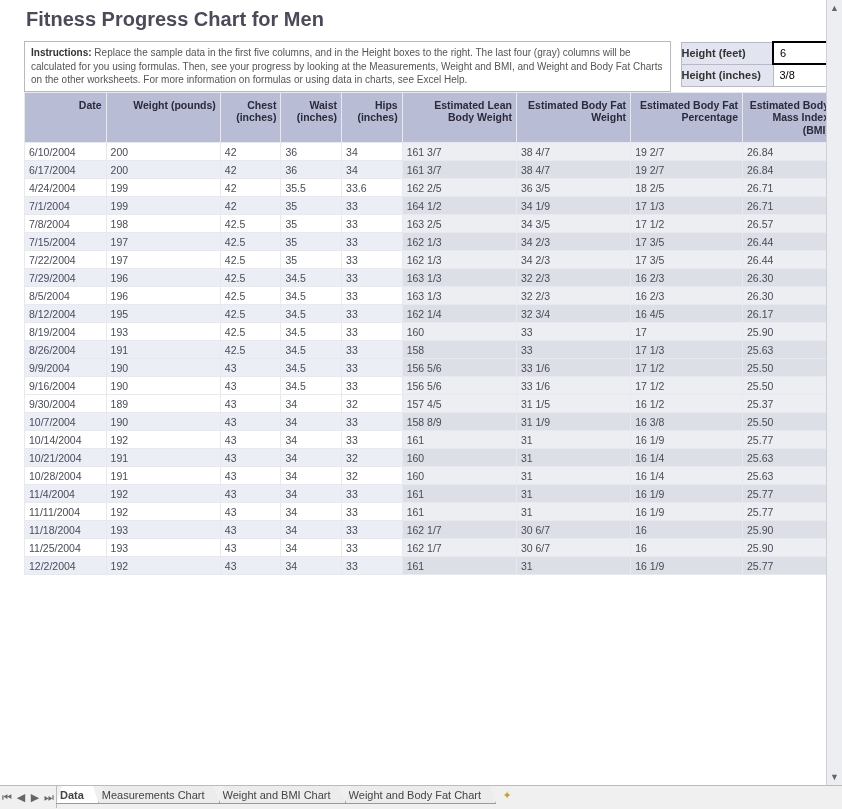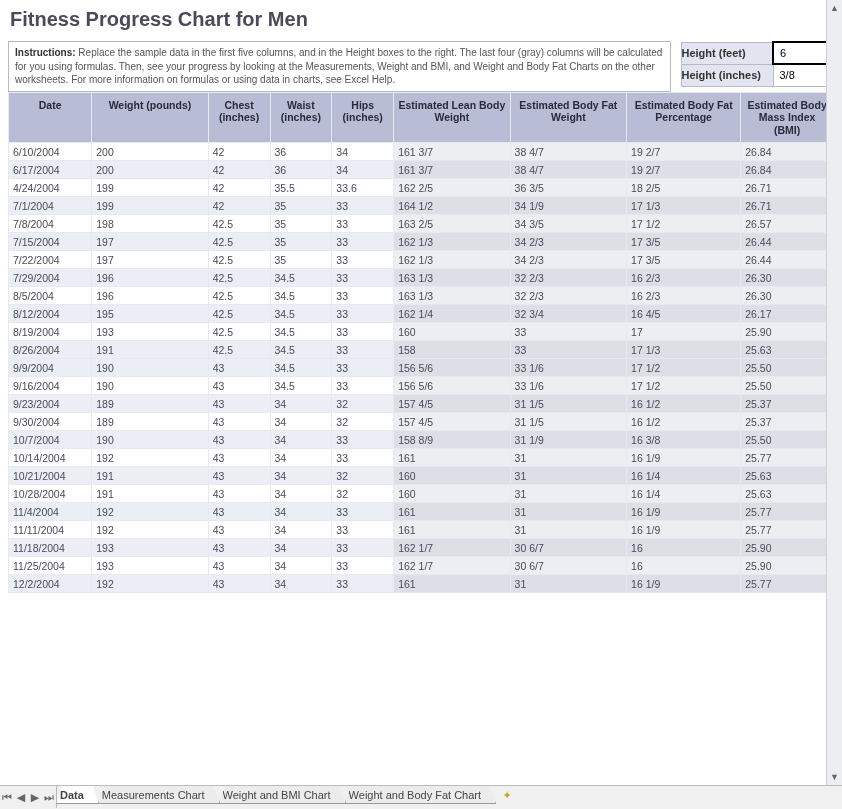--- a/index.html
+++ b/index.html
@@ -8,21 +8,21 @@
     font-family: Tahoma, Arial, sans-serif;
     font-size: 11px;
     background: #fff;
     color: #333;
     width: 842px;
     height: 809px;
     position: relative;
     overflow: hidden;
   }
   .page {
-    padding: 6px 8px 0 8px;
+    padding: 6px 8px 0 24px;
   }
   .title {
     font-size: 20px;
     font-weight: bold;
     color: #4a4a5a;
     margin: 2px 0 10px 2px;
   }
   .top-row {
     display: flex;
     gap: 10px;
@@ -75,21 +75,21 @@
   table.data {
     border-collapse: collapse;
     width: 100%;
     font-size: 10.5px;
     table-layout: fixed;
   }
   table.data th {
     background: #b8bcd4;
     color: #2a2a3a;
     font-weight: bold;
-    text-align: center;
+    text-align: right;
     padding: 6px 4px;
     border: 1px solid #e8e8f0;
     vertical-align: top;
     line-height: 1.2;
   }
   table.data td {
     border: 1px solid #e8e8f0;
     padding: 2px 4px;
     height: 18px;
     color: #4a4a5a;
@@ -385,31 +385,20 @@
           <td class="inp">9/16/2004</td>
           <td class="inp">190</td>
           <td class="inp">43</td>
           <td class="inp">34.5</td>
           <td class="inp">33</td>
           <td class="out">156 5/6</td>
           <td class="out">33 1/6</td>
           <td class="out">17 1/2</td>
           <td class="out">25.50</td>
         </tr>
-        <tr class="even">
-          <td class="inp">9/23/2004</td>
-          <td class="inp">189</td>
-          <td class="inp">43</td>
-          <td class="inp">34</td>
-          <td class="inp">32</td>
-          <td class="out">157 4/5</td>
-          <td class="out">31 1/5</td>
-          <td class="out">16 1/2</td>
-          <td class="out">25.37</td>
-        </tr>
         <tr class="odd">
           <td class="inp">9/30/2004</td>
           <td class="inp">189</td>
           <td class="inp">43</td>
           <td class="inp">34</td>
           <td class="inp">32</td>
           <td class="out">157 4/5</td>
           <td class="out">31 1/5</td>
           <td class="out">16 1/2</td>
           <td class="out">25.37</td>

